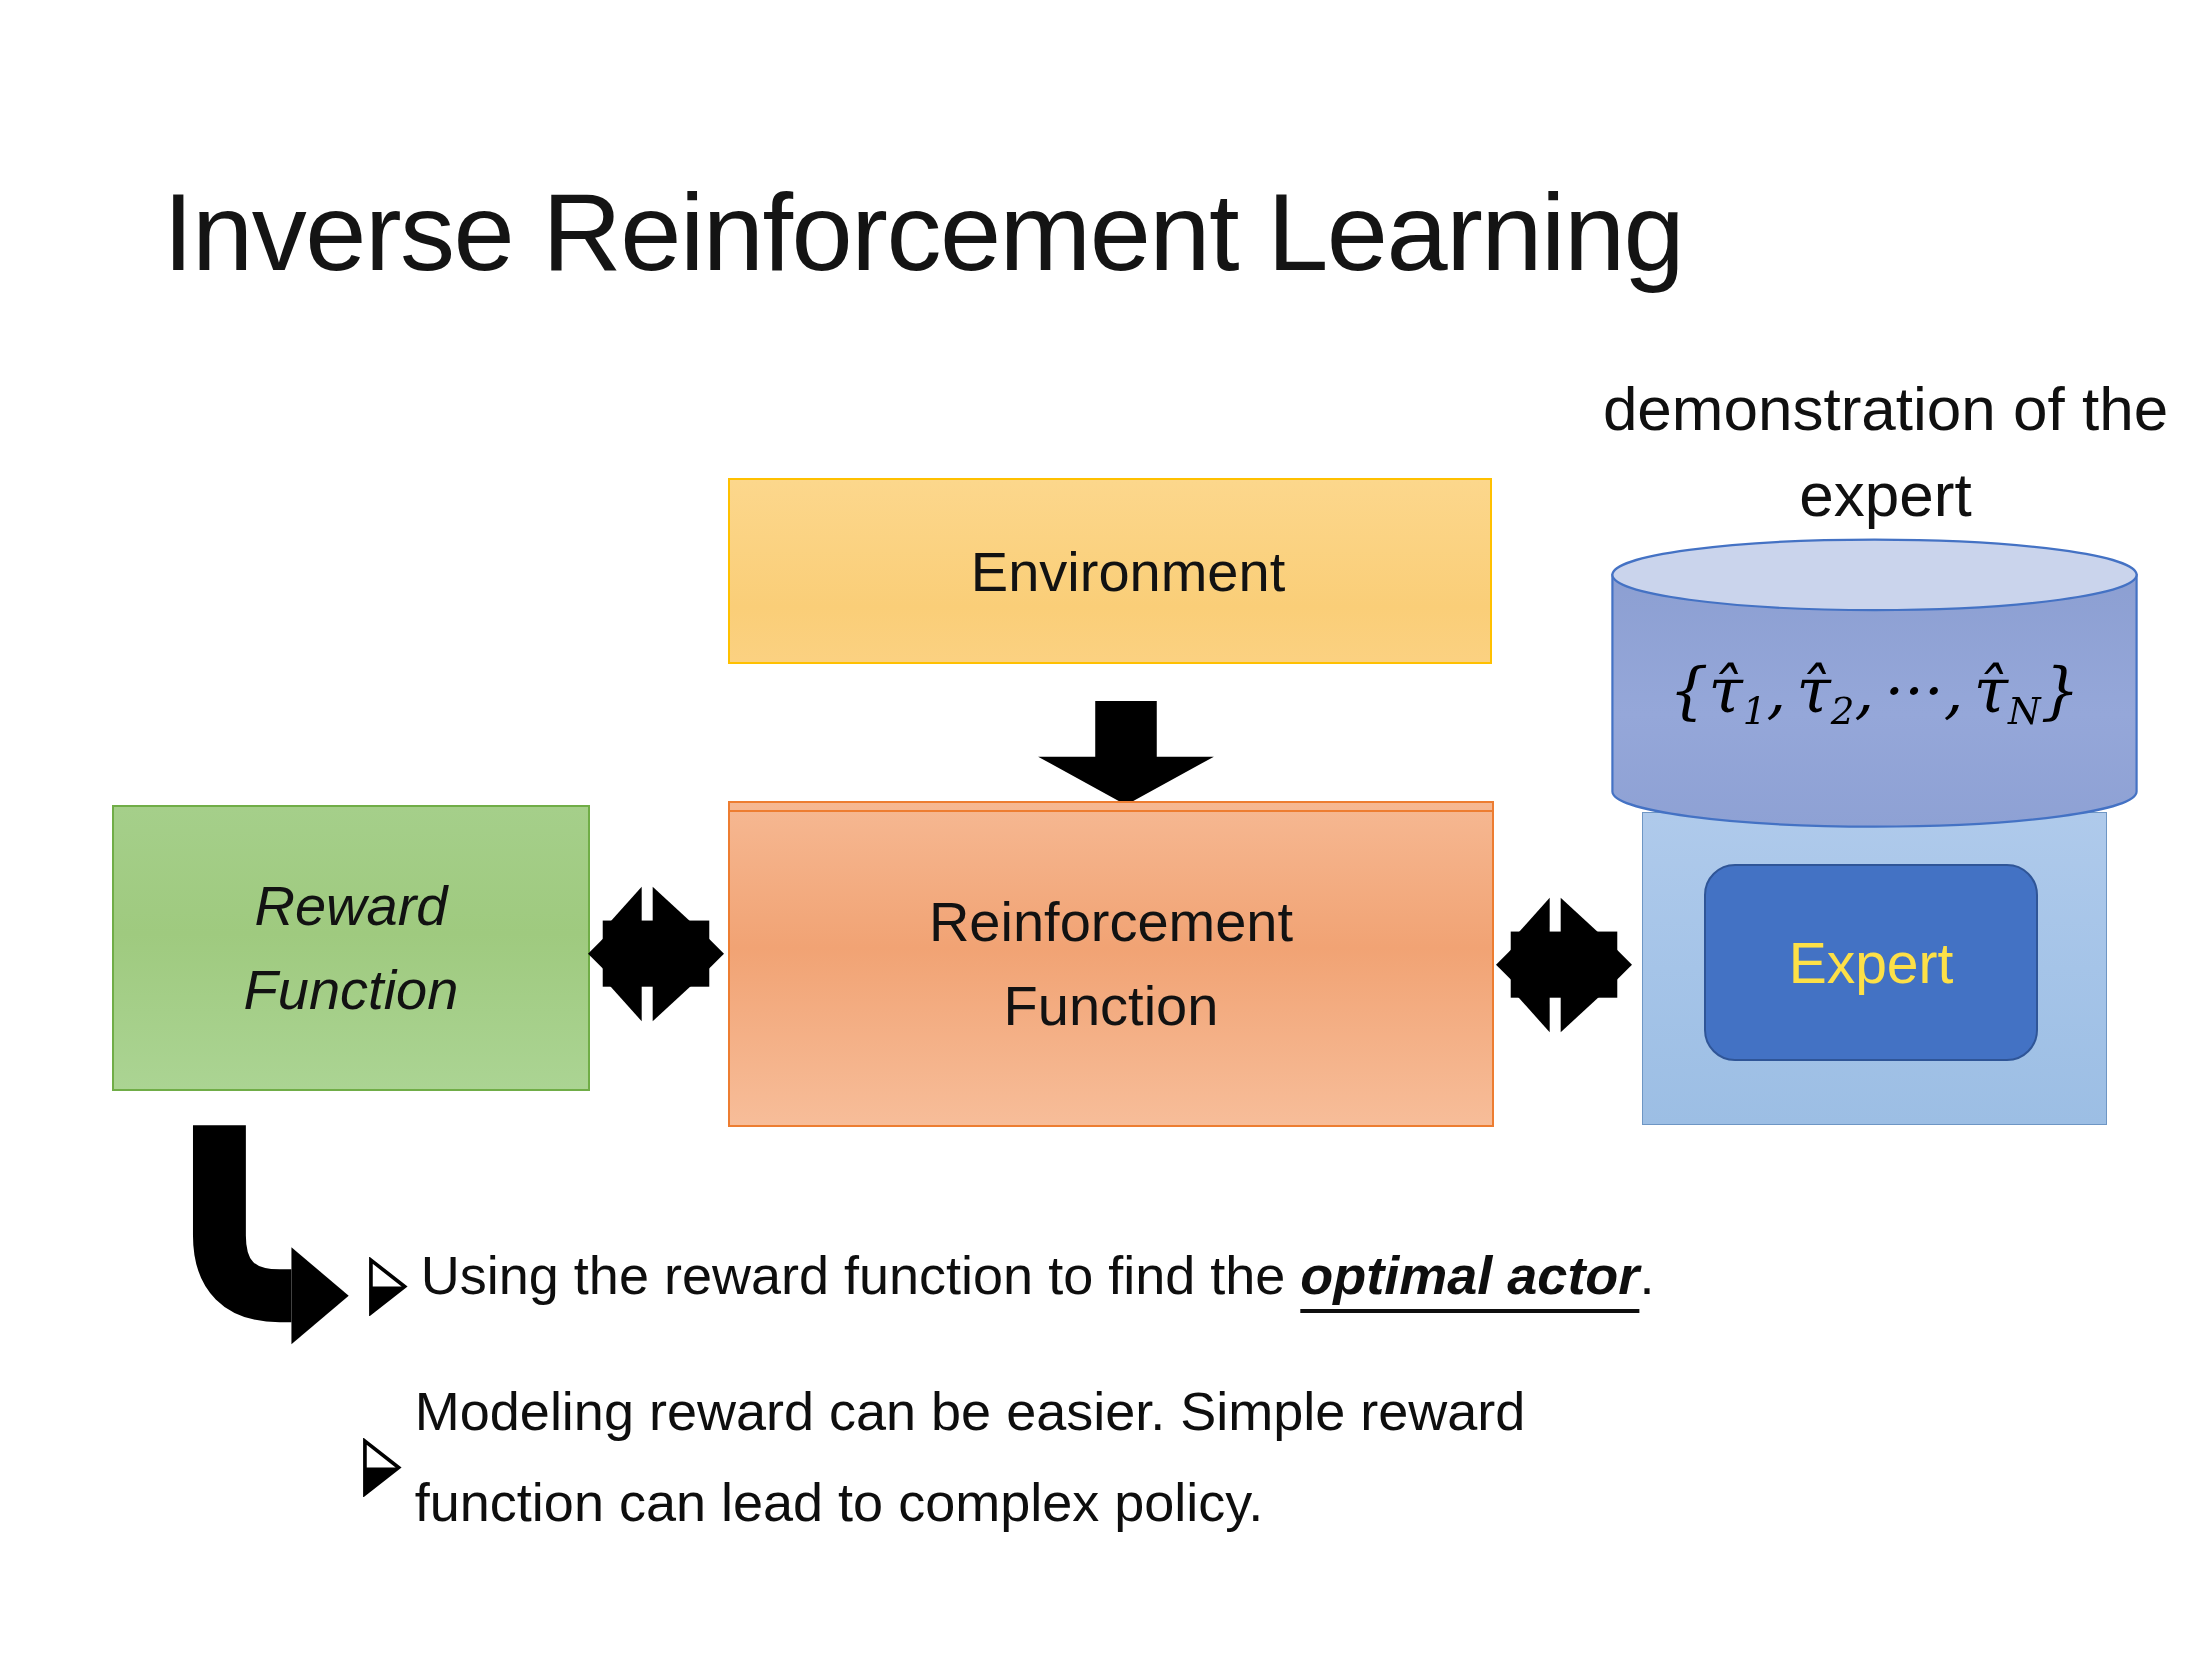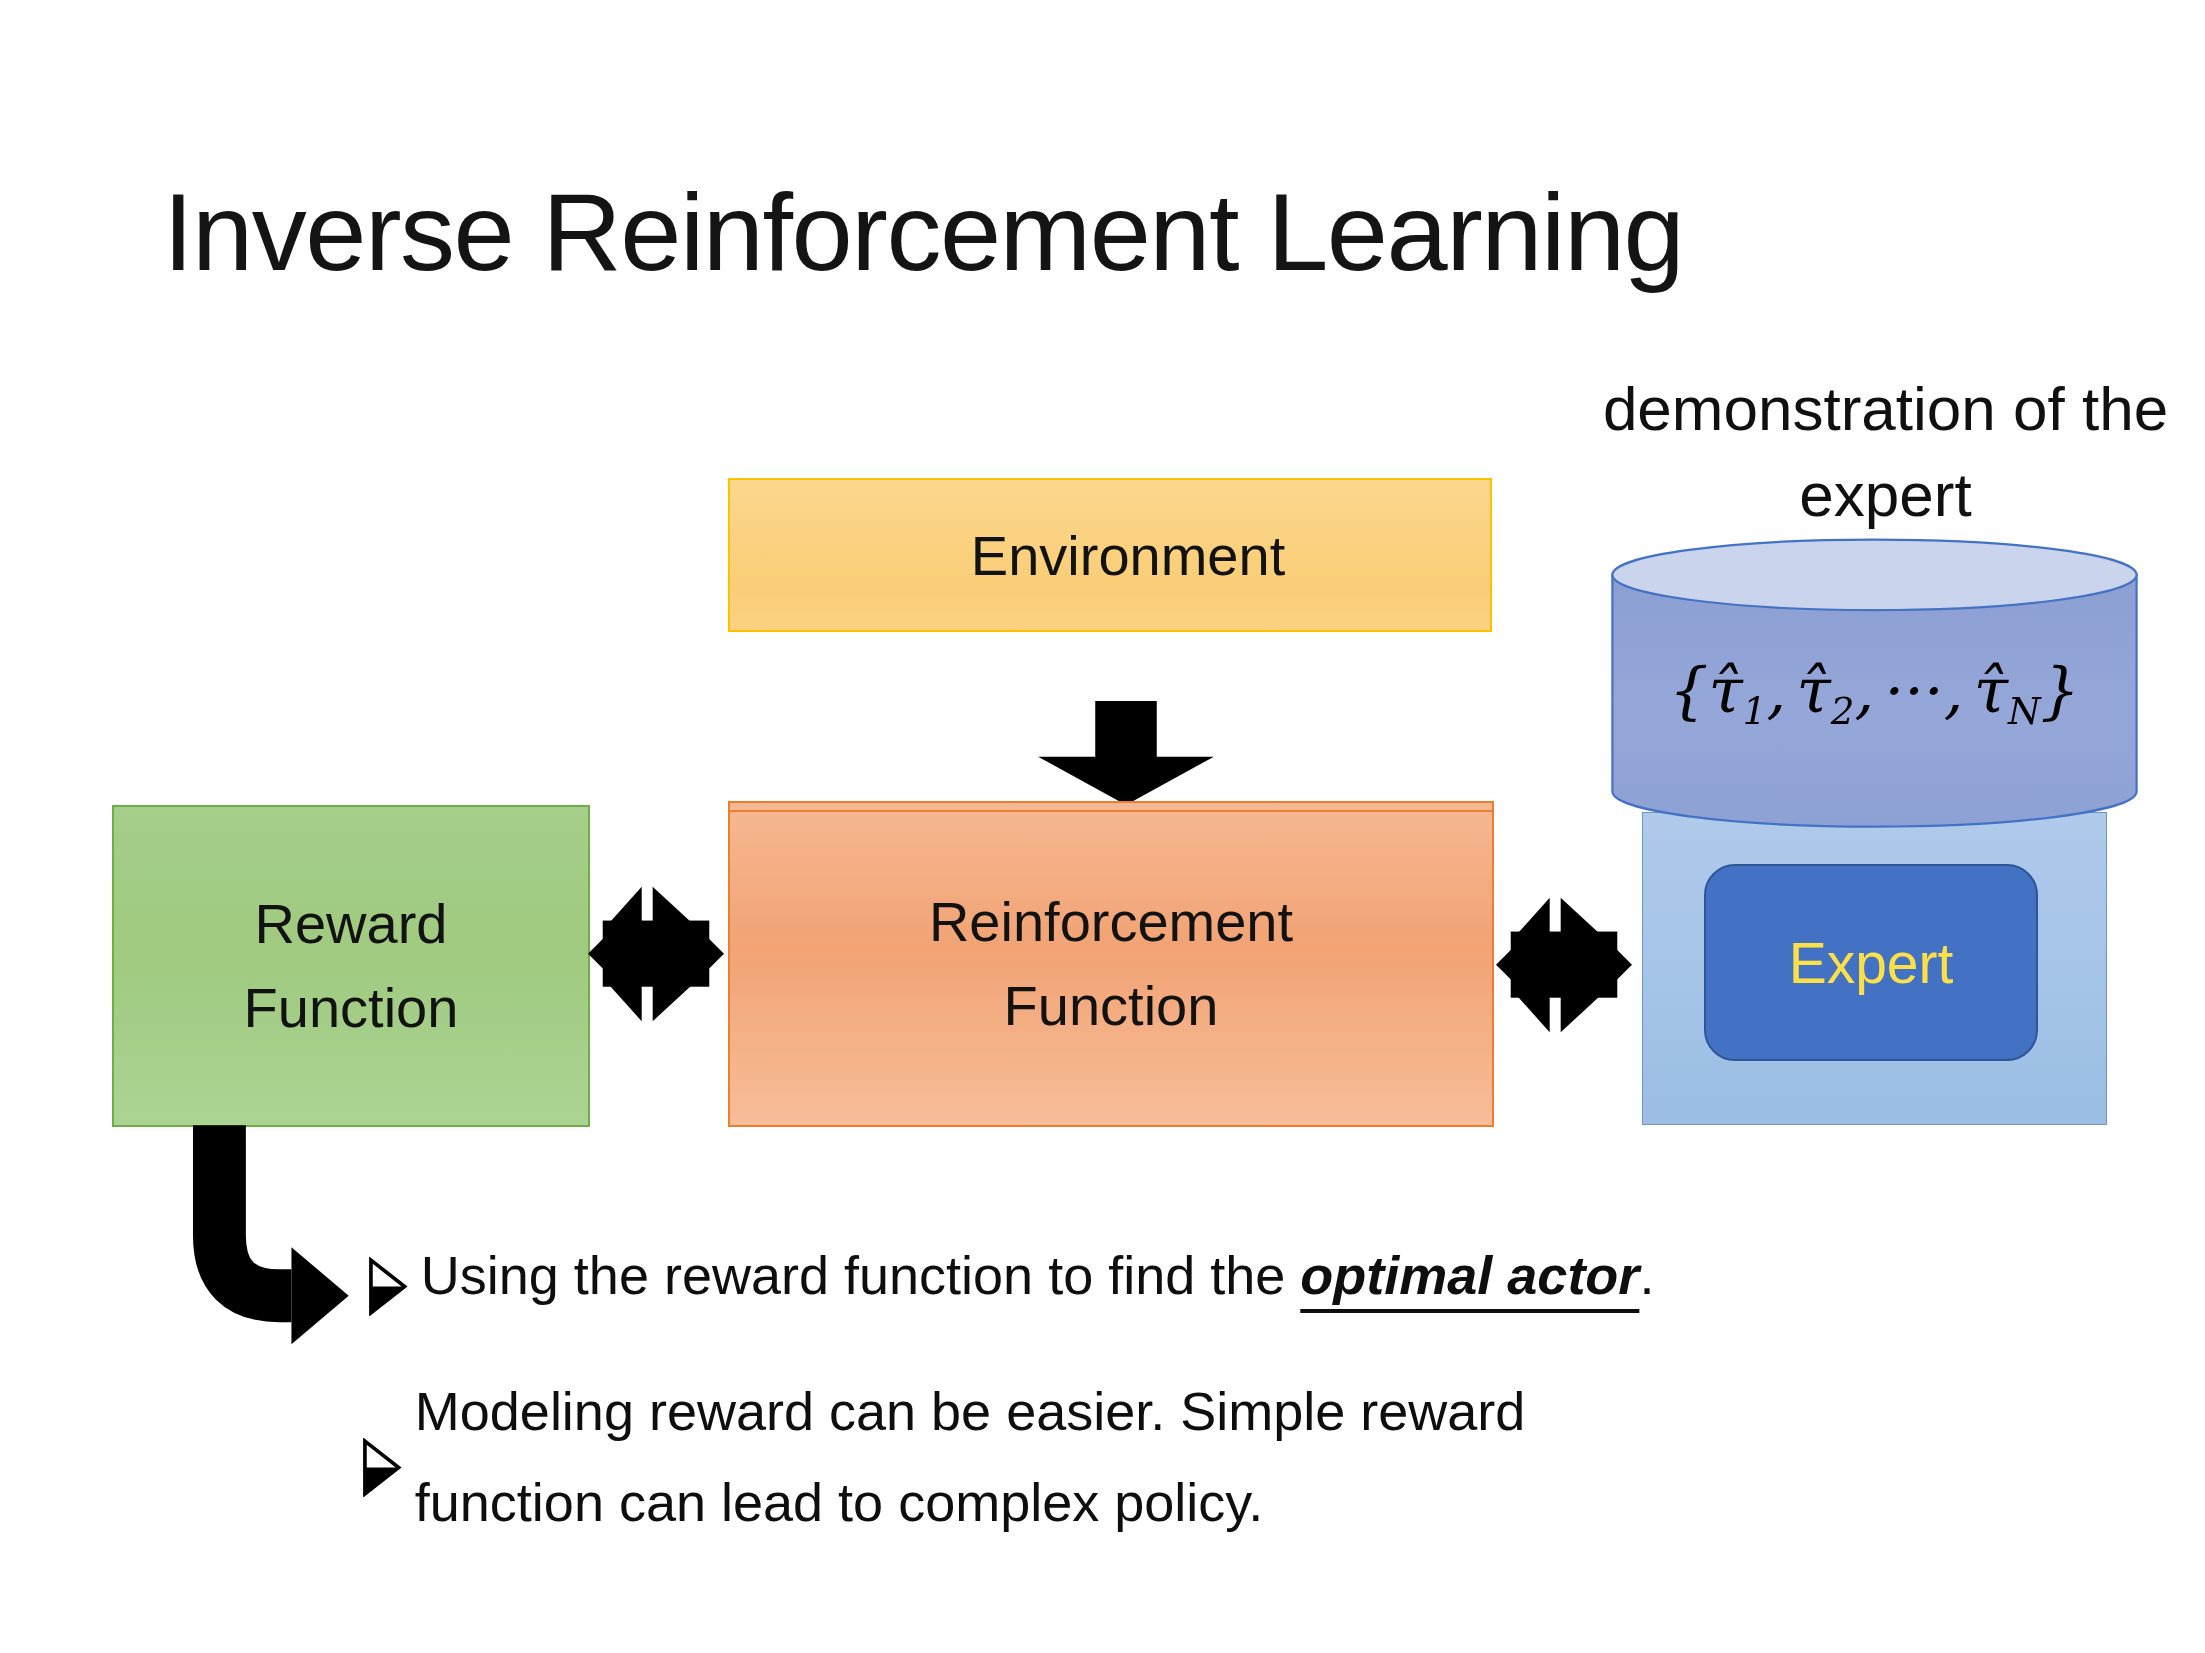--- a/index.html
+++ b/index.html
@@ -19,32 +19,32 @@
     font-size:62px; line-height:1.38; color:#101010;
   }
 
   .box {
     display:flex; flex-direction:column; align-items:center; justify-content:center;
     text-align:center; color:#121212;
   }
   .box .bl { display:block; }
 
   .env-box {
-    left:728px; top:478px; width:764px; height:154px;
+    left:728px; top:478px; width:764px; height:186px;
     border:2.9px solid #FFC000; box-sizing:border-box;
     background:linear-gradient(180deg,#FCD78C 0%,#FACE78 70%,#FBD181 100%);
     font-size:56px;
     padding-left:36px;
   }
 
   .reward-box {
-    left:112px; top:805px; width:478px; height:322px;
+    left:112px; top:805px; width:478px; height:286px;
     border:2.2px solid #70AD47; box-sizing:border-box;
     background:linear-gradient(180deg,#A5CF8A 0%,#9FCA7F 45%,#ABD493 100%);
-    font-size:56px; line-height:1.5;
+    font-size:56px; line-height:1.5;font-style:italic;
   }
 
   .rl-box {
     left:728px; top:801px; width:766px; height:326px;
     border:2.2px solid #ED7D31; box-sizing:border-box;
     background:linear-gradient(180deg,#F6B892 0%,#F1A374 45%,#F7BD99 100%);
     font-size:56px; line-height:1.5;
   }
   .rl-box::before {
     content:""; position:absolute; left:0px; right:0px; top:6.6px;

